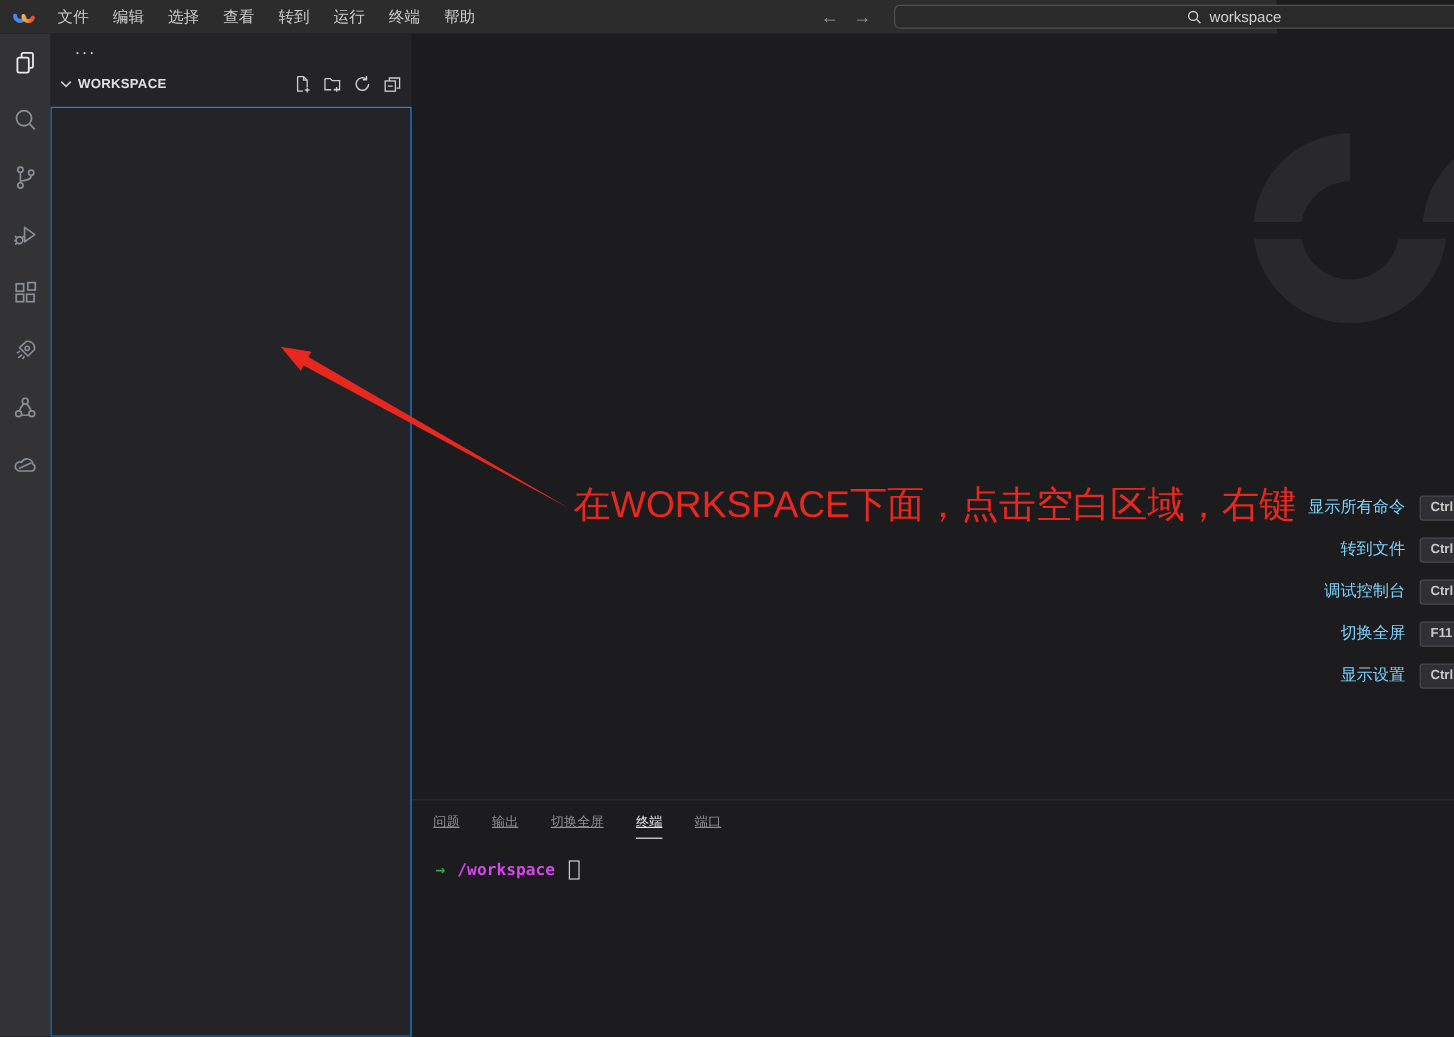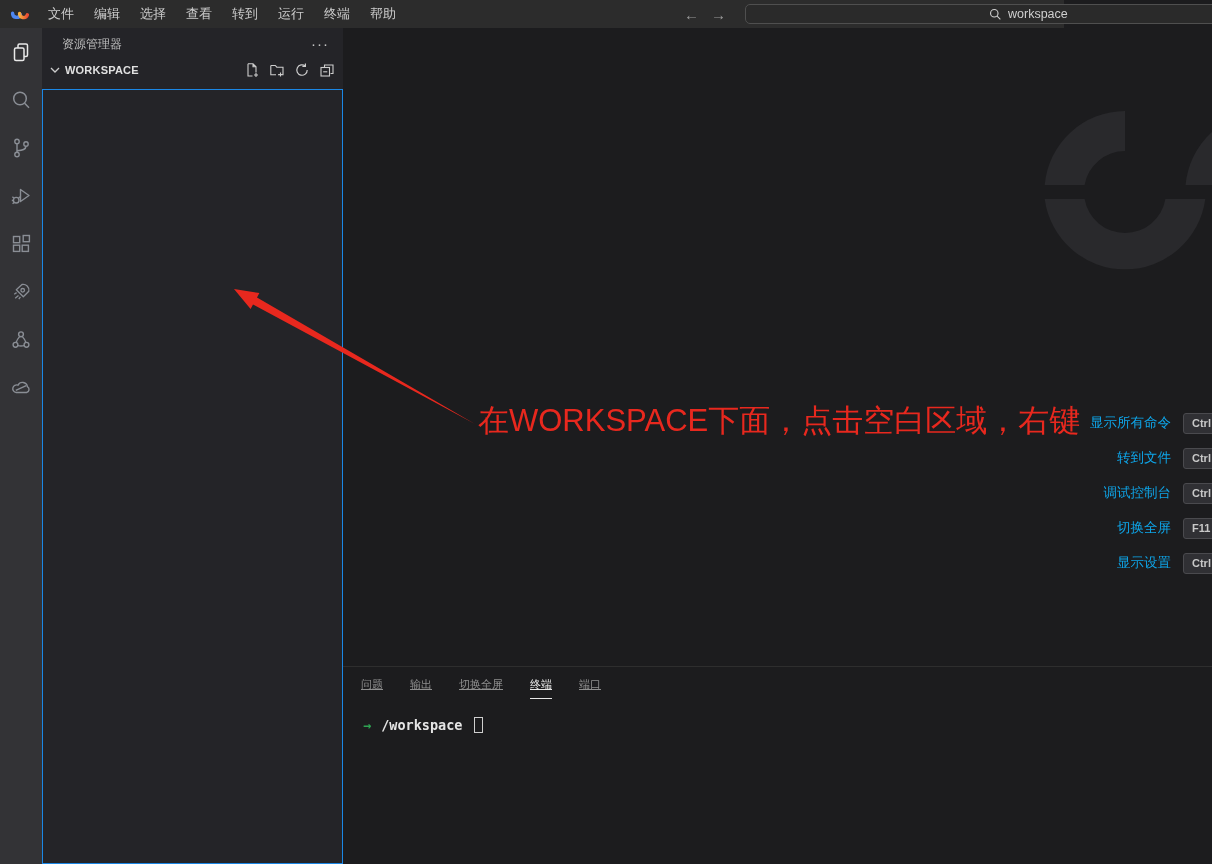--- a/index.html
+++ b/index.html
@@ -43,35 +43,35 @@
   .sb-tree { position:absolute; left:0px; top:61px; width:301px; height:775px;
     border:1px solid #1b87e5; background:#242428; }
 
   
   .main { position:absolute; left:343px; top:28px; width:869px; height:836px; background:#1c1c1e; }
   .editor { position:relative; width:869px; height:638px; overflow:hidden; }
   .watermark { position:absolute; right:0; top:72px; }
   .shortcuts { position:absolute; top:384px; right:-41px; display:flex;
     flex-direction:column; align-items:flex-end; }
   .sc-row { display:flex; align-items:center; gap:12px; height:22px; margin-bottom:13px; }
-  .sc-label { color:#0ea5e9; font-size:13.5px; }
+  .sc-label { color:#7dd3fc; font-size:13.5px; }
   .sc-key { width:70px; height:21px; background:#303034; border:1px solid #4a4a4e;
     border-radius:3px; color:#c8c8c8; font-size:11px; font-weight:700;
     display:flex; align-items:center; padding-left:8px; }
 
   
   .panel { position:relative; width:869px; height:198px; border-top:1px solid #2e2e2e; background:#1c1c1e; }
   .panel-tabs { display:flex; align-items:center; gap:27px; padding-left:18px; height:38px; }
   .p-tab { color:#8f8f8f; font-size:11px; padding:4px 0 6px 0; cursor:pointer;
     border-bottom:1.5px solid transparent;text-decoration:underline; }
   .p-tab.active { color:#e7e7e7; border-bottom:1.5px solid #e7e7e7; }
   .terminal { padding:12px 0 0 20px; font-family:"DejaVu Sans Mono", monospace;
     font-size:13.5px; font-weight:700; display:flex; align-items:center; gap:10px; }
   .t-arrow { color:#2ea352; }
-  .t-path { color:#e5e5e5; }
+  .t-path { color:#d946ef; }
   .t-cursor { display:inline-block; width:9px; height:16px; border:1px solid #cfcfcf; margin-left:2px; }
 
   
   .annotation-text { position:absolute; left:478px; top:400px; font-size:31px;
     color:#e8281e; white-space:nowrap; z-index:4;text-align:right; }
   .annotation-arrow { position:absolute; left:0; top:0; width:1212px; height:864px;
     pointer-events:none; z-index:4; }
 </style>
 </head>
 <body>
@@ -166,21 +166,20 @@
     <div class="ab-icon">
       <svg width="24" height="24" viewBox="0 0 24 24" fill="none" stroke="currentColor" stroke-width="1.4">
         <path d="M7.2,16.5 A3.8,3.8 0 1 1 9,9.2 A5,5 0 0 1 18.4,10.6 A3.2,3.2 0 0 1 17.6,16.5 Z"></path>
         <path d="M6.8,14.4 L17.2,9.6"></path>
       </svg>
     </div>
   </div>
 
   <div class="sidebar">
     <div class="sb-title-row">
-      <span class="sb-title">资源管理器</span>
       <span class="sb-more">···</span>
     </div>
     <div class="sb-section-row">
       <span class="sb-chevron">
         <svg width="16" height="16" viewBox="0 0 16 16" fill="none" stroke="currentColor" stroke-width="1.3">
           <path d="M4,6 L8,10 L12,6"></path>
         </svg>
       </span>
       <span class="sb-section-label">WORKSPACE</span>
       <span class="sb-actions">

